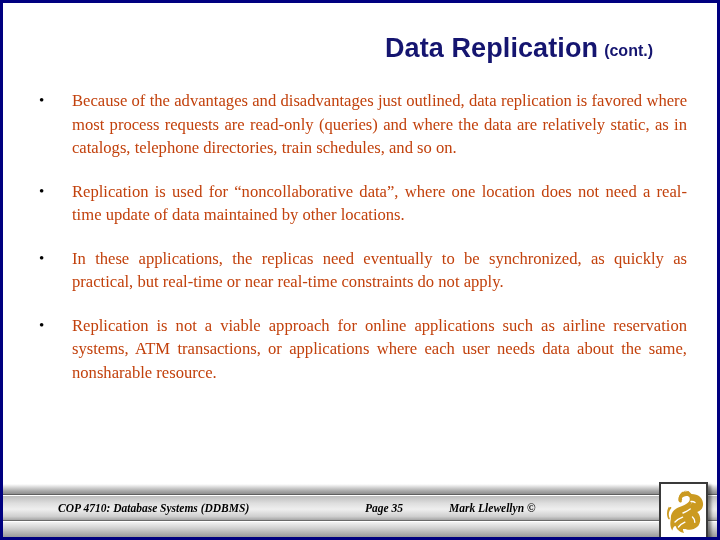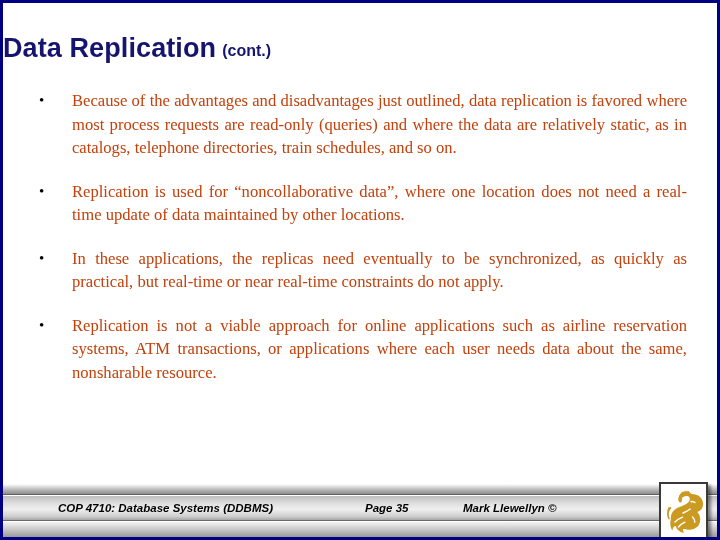--- a/index.html
+++ b/index.html
@@ -23,21 +23,21 @@
     border: 3px solid #000080;
     overflow: hidden;
   }
 
   
   #title-block {
     position: absolute;
     left: 0;
     top: 30px;
     width: 650px;
-    text-align: left;
+    text-align: right;
     white-space: nowrap;
   }
   #title-main {
     font-family: "Liberation Sans", "DejaVu Sans", sans-serif;
     font-size: 27px;
     font-weight: bold;
     color: #151570;
     letter-spacing: 0.1px;
   }
   #title-suffix {
@@ -116,31 +116,31 @@
     position: absolute;
     left: 0;
     top: 39px;
     width: 720px;
     height: 15px;
     background: linear-gradient(to bottom, #f2f2f2 0%, #d6d6d6 35%, #adadad 80%, #9a9a9a 100%);
   }
   .f-text {
     position: absolute;
     top: 15px;
-    font-family: Liberation Sans, sans-serif;
+    font-family: Liberation Serif, serif;
     font-size: 11.5px;
     font-weight: bold;
     font-style: italic;
     color: #000000;
     white-space: nowrap;
     line-height: 20px;
   }
   #footer-course { left: 55px; }
   #footer-page   { left: 362px; }
-  #footer-author { left: 460px; }
+  #footer-author { left: 446px; }
 
   
   #logo-box {
     position: absolute;
     left: 656px;
     top: 479px;
     width: 49px;
     height: 58px;
     background: #ffffff;
     border: 2px solid #3a3a3a;

